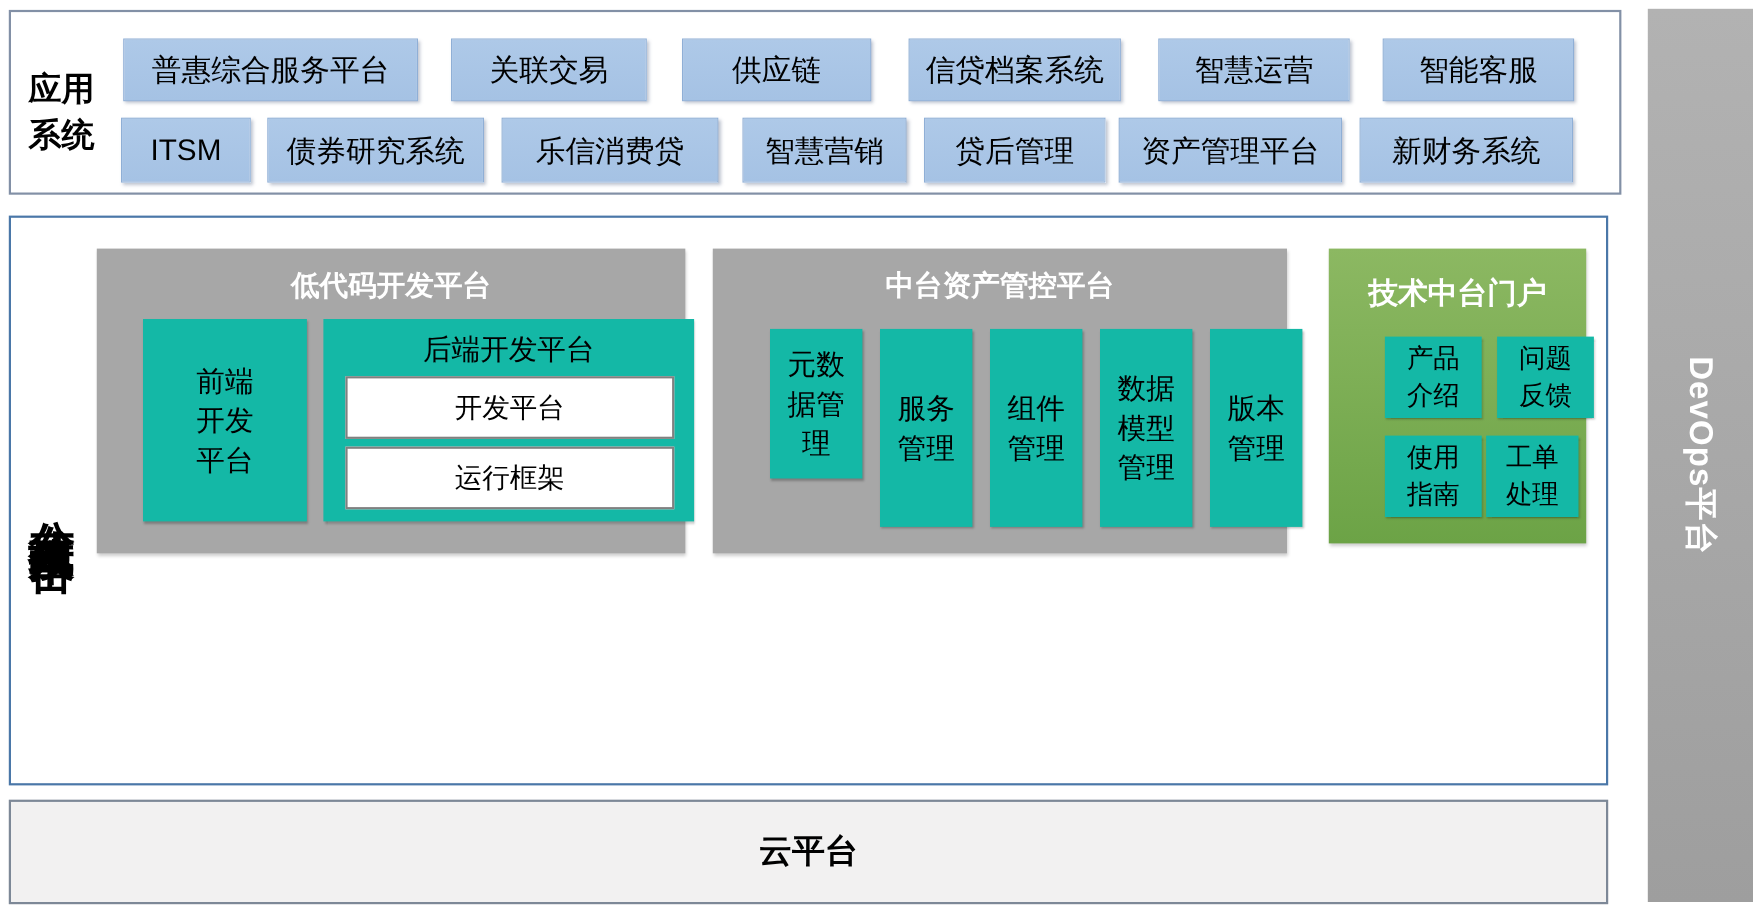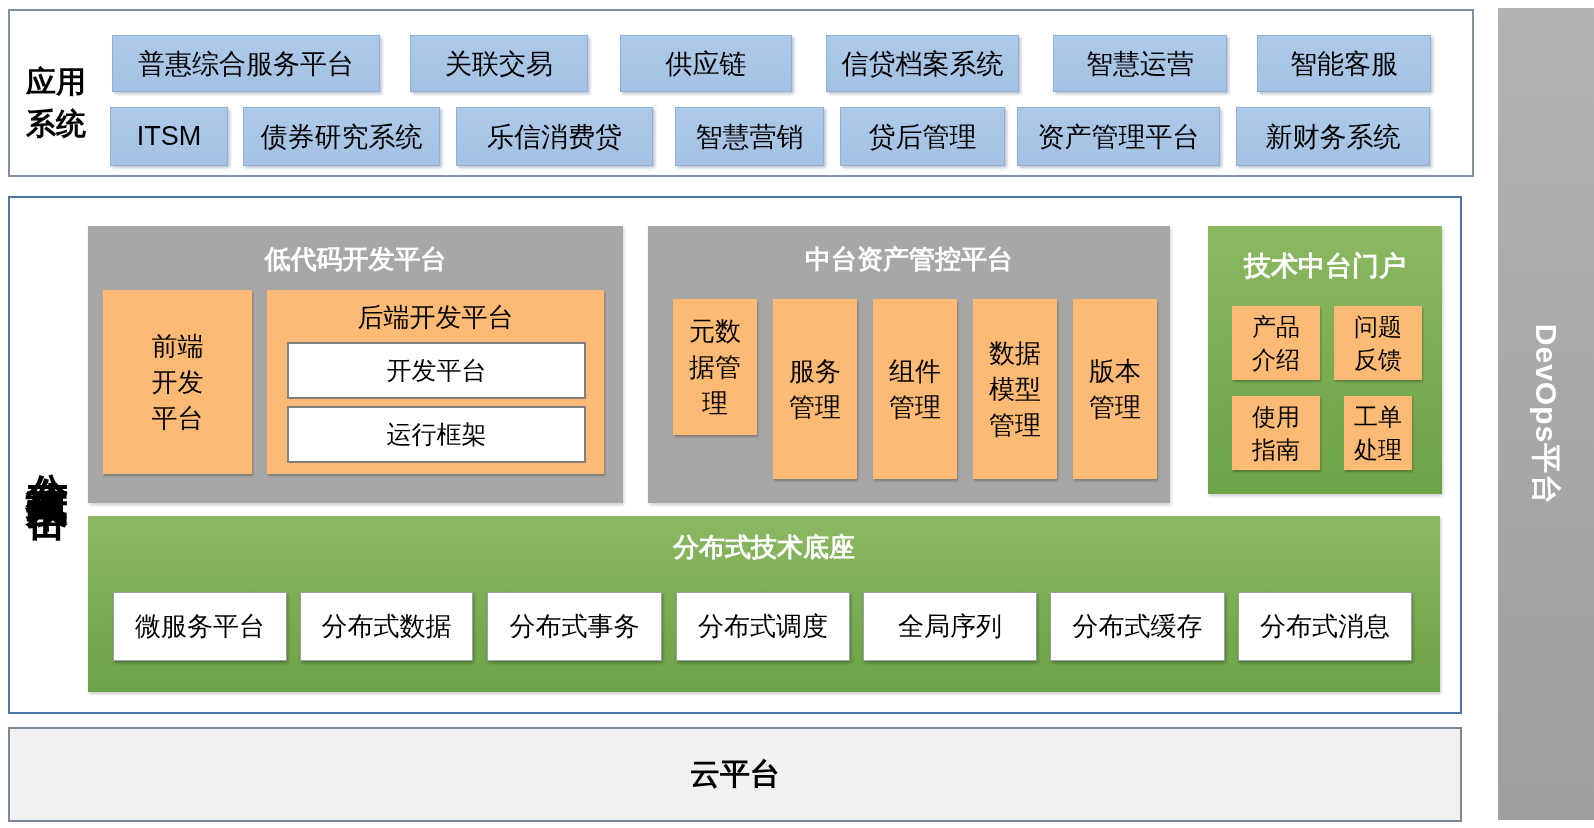--- a/index.html
+++ b/index.html
@@ -14,21 +14,21 @@
   
   .bluebox{background:linear-gradient(180deg,#aec9e8,#a5c2e4);border:1px solid #8fafd6;box-shadow:2px 2px 3px rgba(110,125,150,.45);
            font-size:27px;display:flex;align-items:center;justify-content:center;}
   .row1{top:24px;height:55px;}
   .row2{top:96px;height:57px;}
   .applabel{left:16px;top:50px;width:66px;font-size:30px;font-weight:bold;line-height:42px;word-break:break-all;}
   
   .panel-gray{background:#a7a7a7;box-shadow:1px 2px 3px rgba(0,0,0,.2);}
   .panel-green{background:linear-gradient(180deg,#8cb862,#6ca346);box-shadow:1px 2px 3px rgba(0,0,0,.2);}
   .panel-title{left:0;top:16px;width:100%;text-align:center;font-size:26px;font-weight:bold;color:#fff;}
-  .whitebox{background:#fdba74;box-shadow:1px 2px 2px rgba(0,0,0,.25);}
+  .whitebox{background:#14b8a6;box-shadow:1px 2px 2px rgba(0,0,0,.25);margin-left:27px;}
   .innerbox{background:#fff;border:2px solid #808080;font-size:25px;}
   .basebox{background:#fff;border:1px solid #9aa0a6;box-shadow:1px 2px 3px rgba(0,0,0,.3);font-size:26px;}
   .wrap2{width:58px;word-break:break-all;line-height:36px;font-size:26px;text-align:center;}
   .portalbox{font-size:24px;line-height:33px;}
   .vlabel{left:10px;top:98px;width:54px;height:316px;writing-mode:vertical-rl;text-orientation:upright;
           font-family:"DejaVu Serif",serif;font-size:42px;font-weight:600;letter-spacing:4px;
           display:flex;align-items:center;justify-content:center;}
   .devops-text{width:100%;height:100%;}
   .devops-text span{transform:rotate(90deg);white-space:nowrap;color:#fff;font-size:30px;font-weight:bold;letter-spacing:1px;}
   .cloudlabel{font-size:30px;font-weight:bold;}
@@ -94,35 +94,25 @@
     <div class="abs panel-title" style="top:22px;font-size:27px">技术中台门户</div>
     <div class="abs whitebox center portalbox" style="left:24px;top:80px;width:88px;height:74px">
       <span class="wrap2" style="font-size:24px;line-height:33px;width:52px">产品介绍</span>
     </div>
     <div class="abs whitebox center portalbox" style="left:126px;top:80px;width:88px;height:74px">
       <span class="wrap2" style="font-size:24px;line-height:33px;width:52px">问题反馈</span>
     </div>
     <div class="abs whitebox center portalbox" style="left:24px;top:170px;width:88px;height:74px">
       <span class="wrap2" style="font-size:24px;line-height:33px;width:52px">使用指南</span>
     </div>
-    <div class="abs whitebox center portalbox" style="left:136px;top:170px;width:68px;height:74px">
+    <div class="abs whitebox center portalbox" style="left:116px;top:170px;width:84px;height:74px">
       <span class="wrap2" style="font-size:24px;line-height:33px;width:52px">工单处理</span>
     </div>
   </div>
 
-  <div class="abs panel-green" style="left:78px;top:318px;width:1352px;height:176px">
-    <div class="abs panel-title" style="top:14px">分布式技术底座</div>
-    <div class="abs basebox center" style="left:25px;top:76px;width:172px;height:67px">微服务平台</div>
-    <div class="abs basebox center" style="left:212px;top:76px;width:171px;height:67px">分布式数据</div>
-    <div class="abs basebox center" style="left:399px;top:76px;width:173px;height:67px">分布式事务</div>
-    <div class="abs basebox center" style="left:588px;top:76px;width:172px;height:67px">分布式调度</div>
-    <div class="abs basebox center" style="left:775px;top:76px;width:172px;height:67px">全局序列</div>
-    <div class="abs basebox center" style="left:962px;top:76px;width:173px;height:67px">分布式缓存</div>
-    <div class="abs basebox center" style="left:1150px;top:76px;width:172px;height:67px">分布式消息</div>
-  </div>
 </div>
 
 <div class="abs c-cloud center">
   <span class="cloudlabel">云平台</span>
 </div>
 
 <div class="abs c-devops">
   <div class="center devops-text">
     <span>DevOps平台</span>
   </div>

